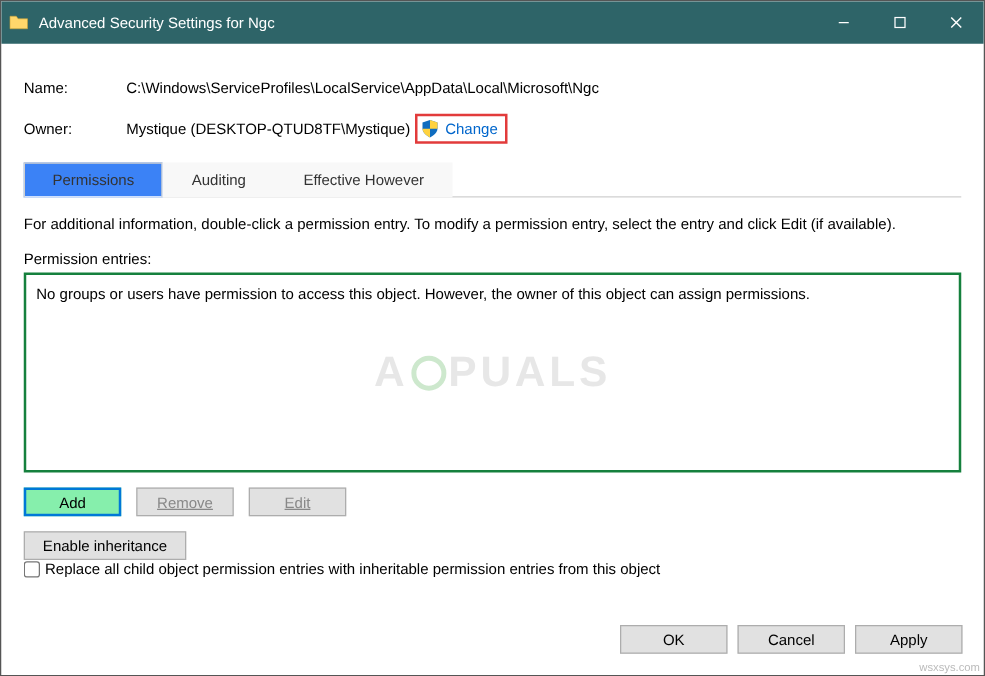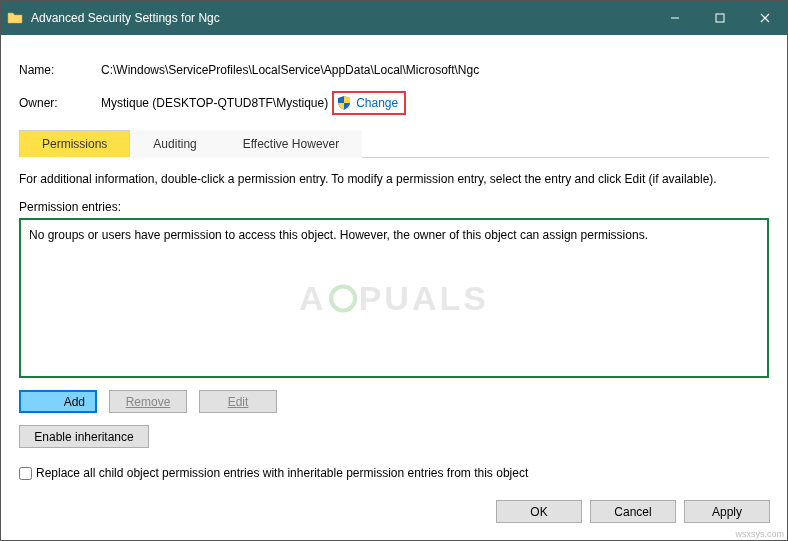--- a/index.html
+++ b/index.html
@@ -59,21 +59,21 @@
     font-size: 12px;
     color: #333;
     cursor: pointer;
     border: 1px solid transparent;
     border-bottom: none;
     position: relative;
     top: 1px;
     background: #f8f8f8;
   }
   .tab.active {
-    background: #fde047;
+    background: #3b82f6;
     border-color: #d0d0d0;
     border-bottom: 1px solid #fff;
   }
   .body-text { margin-top: 14px; color: #000; }
   .sub-label { margin-top: 14px; color: #000; }
   .permission-box {
     border: 2px solid #15803d;
     background: #fff;
     height: 160px;
     padding: 8px;
@@ -112,25 +112,23 @@
     cursor: pointer;
     padding: 0 10px;
   }
   .btn:disabled {
     color: #888;
     cursor: default;
     text-decoration: underline;
   }
   .btn.focus {
     border: 2px solid #0078d7;
-    background: #7dd3fc;
-    text-align: right;
+    background: #86efac;
   }
   .checkbox-row {
-    margin-top: 18px;
     display: flex;
     align-items: center;
     gap: 4px;
   }
   .checkbox-row input { margin: 0; }
   .footer {
     position: absolute;
     right: 18px;
     bottom: 18px;
     display: flex;

